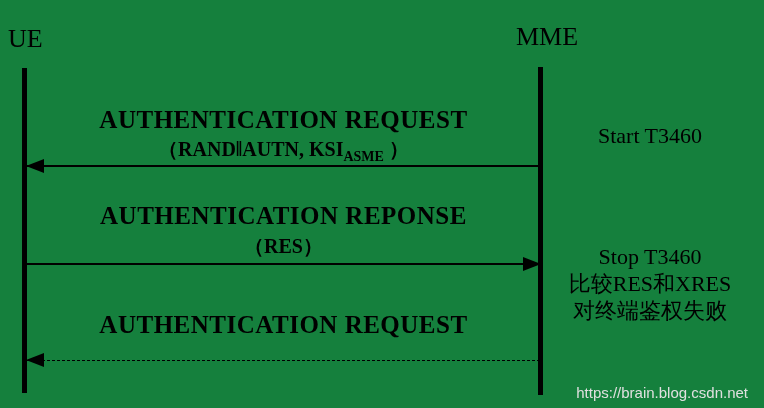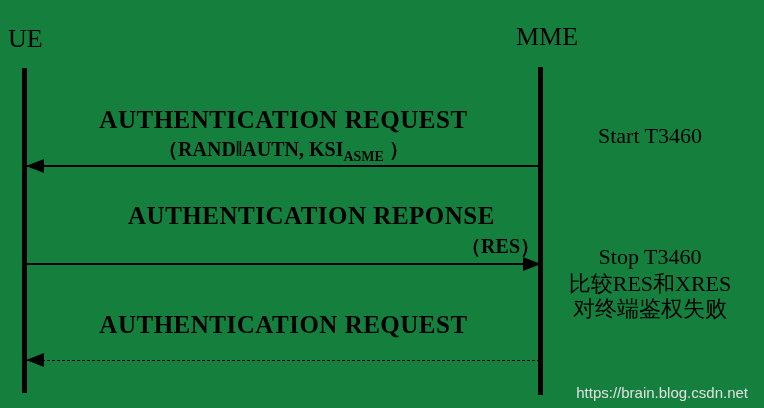--- a/index.html
+++ b/index.html
@@ -35,35 +35,35 @@
     left: 27px;
     width: 513px;
     text-align: center;
     font-size: 25px;
     line-height: 26px;
     font-weight: bold;
     letter-spacing: 0.5px;
     white-space: nowrap;
   }
   .msg-title.t1 { top: 107px; }
-  .msg-title.t2 { top: 203px; margin-left: 28px; }
+  .msg-title.t2 { top: 203px; }
   .msg-title.t3 { top: 312px; }
 
   .msg-sub {
     position: absolute;
     left: 27px;
     width: 513px;
     text-align: center;
     font-size: 20px;
     line-height: 22px;
     font-weight: bold;
     white-space: nowrap;
   }
   .msg-sub.s1 { top: 138px; }
-  .msg-sub.s2 { top: 235px; text-align: right; }
+  .msg-sub.s2 { top: 235px; }
   .subscript {
     font-size: 14px;
     vertical-align: -5px;
     letter-spacing: 0;
   }
 
   .arrow {
     position: absolute;
     left: 27px;
     width: 513px;
@@ -87,21 +87,21 @@
     position: absolute;
     left: 545px;
     width: 210px;
     text-align: center;
     font-size: 22px;
     line-height: 27px;
     white-space: nowrap;
   }
   .note.n1 { top: 122px; }
   .note.n2 { top: 202px; margin-top: 41px; }
-  .note.n3 { top: 297px; font-family: Liberation Mono, monospace; }
+  .note.n3 { top: 297px; }
 
   .watermark {
     position: absolute;
     right: 16px;
     top: 372px;
     font-family: "Liberation Sans", "DejaVu Sans", sans-serif;
     font-size: 15px;
     color: #e0e0e0;
     white-space: nowrap;
     margin-top: 12px;

